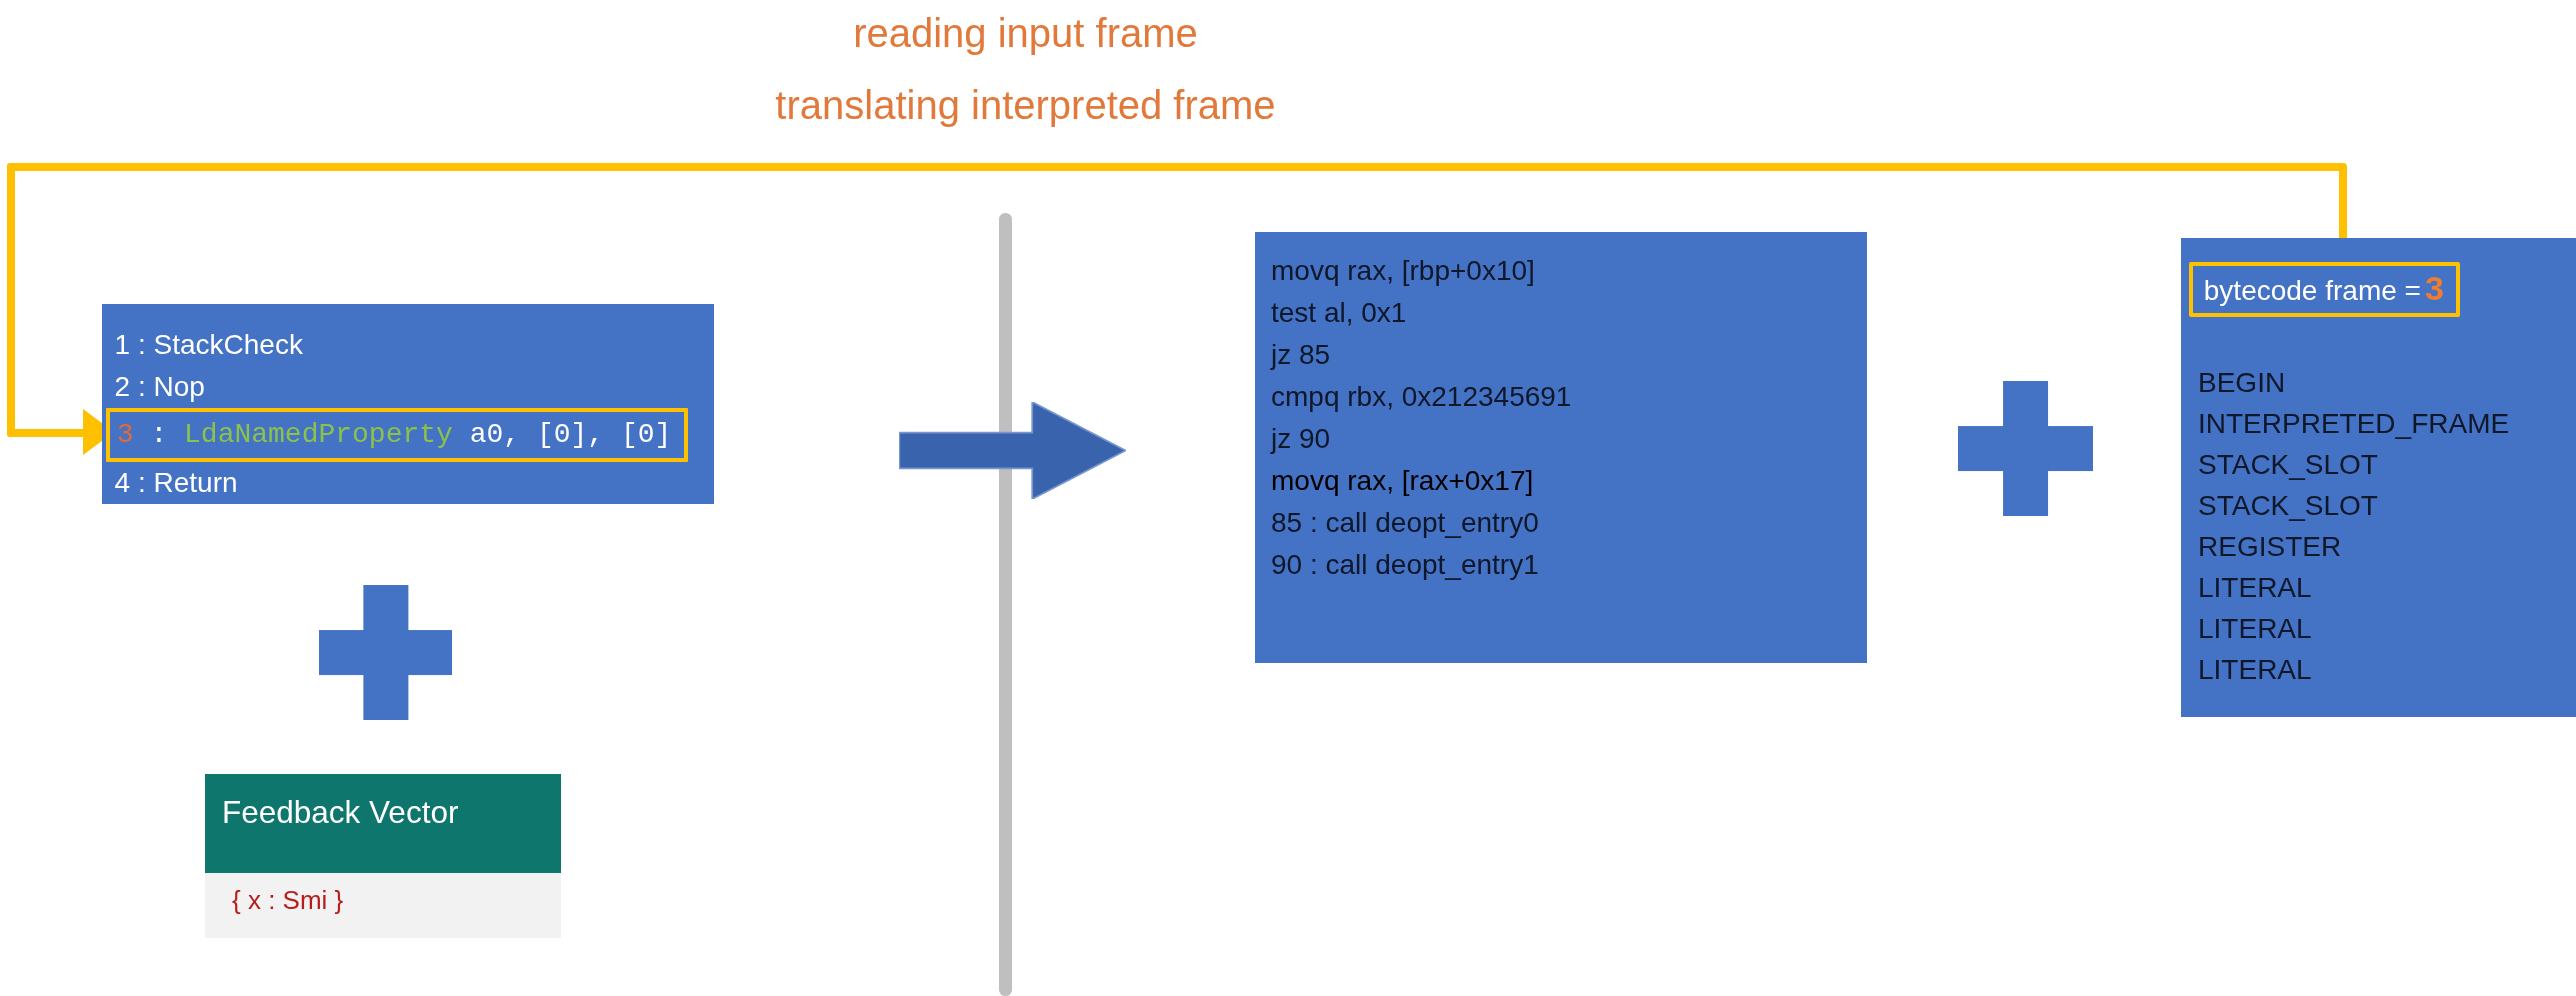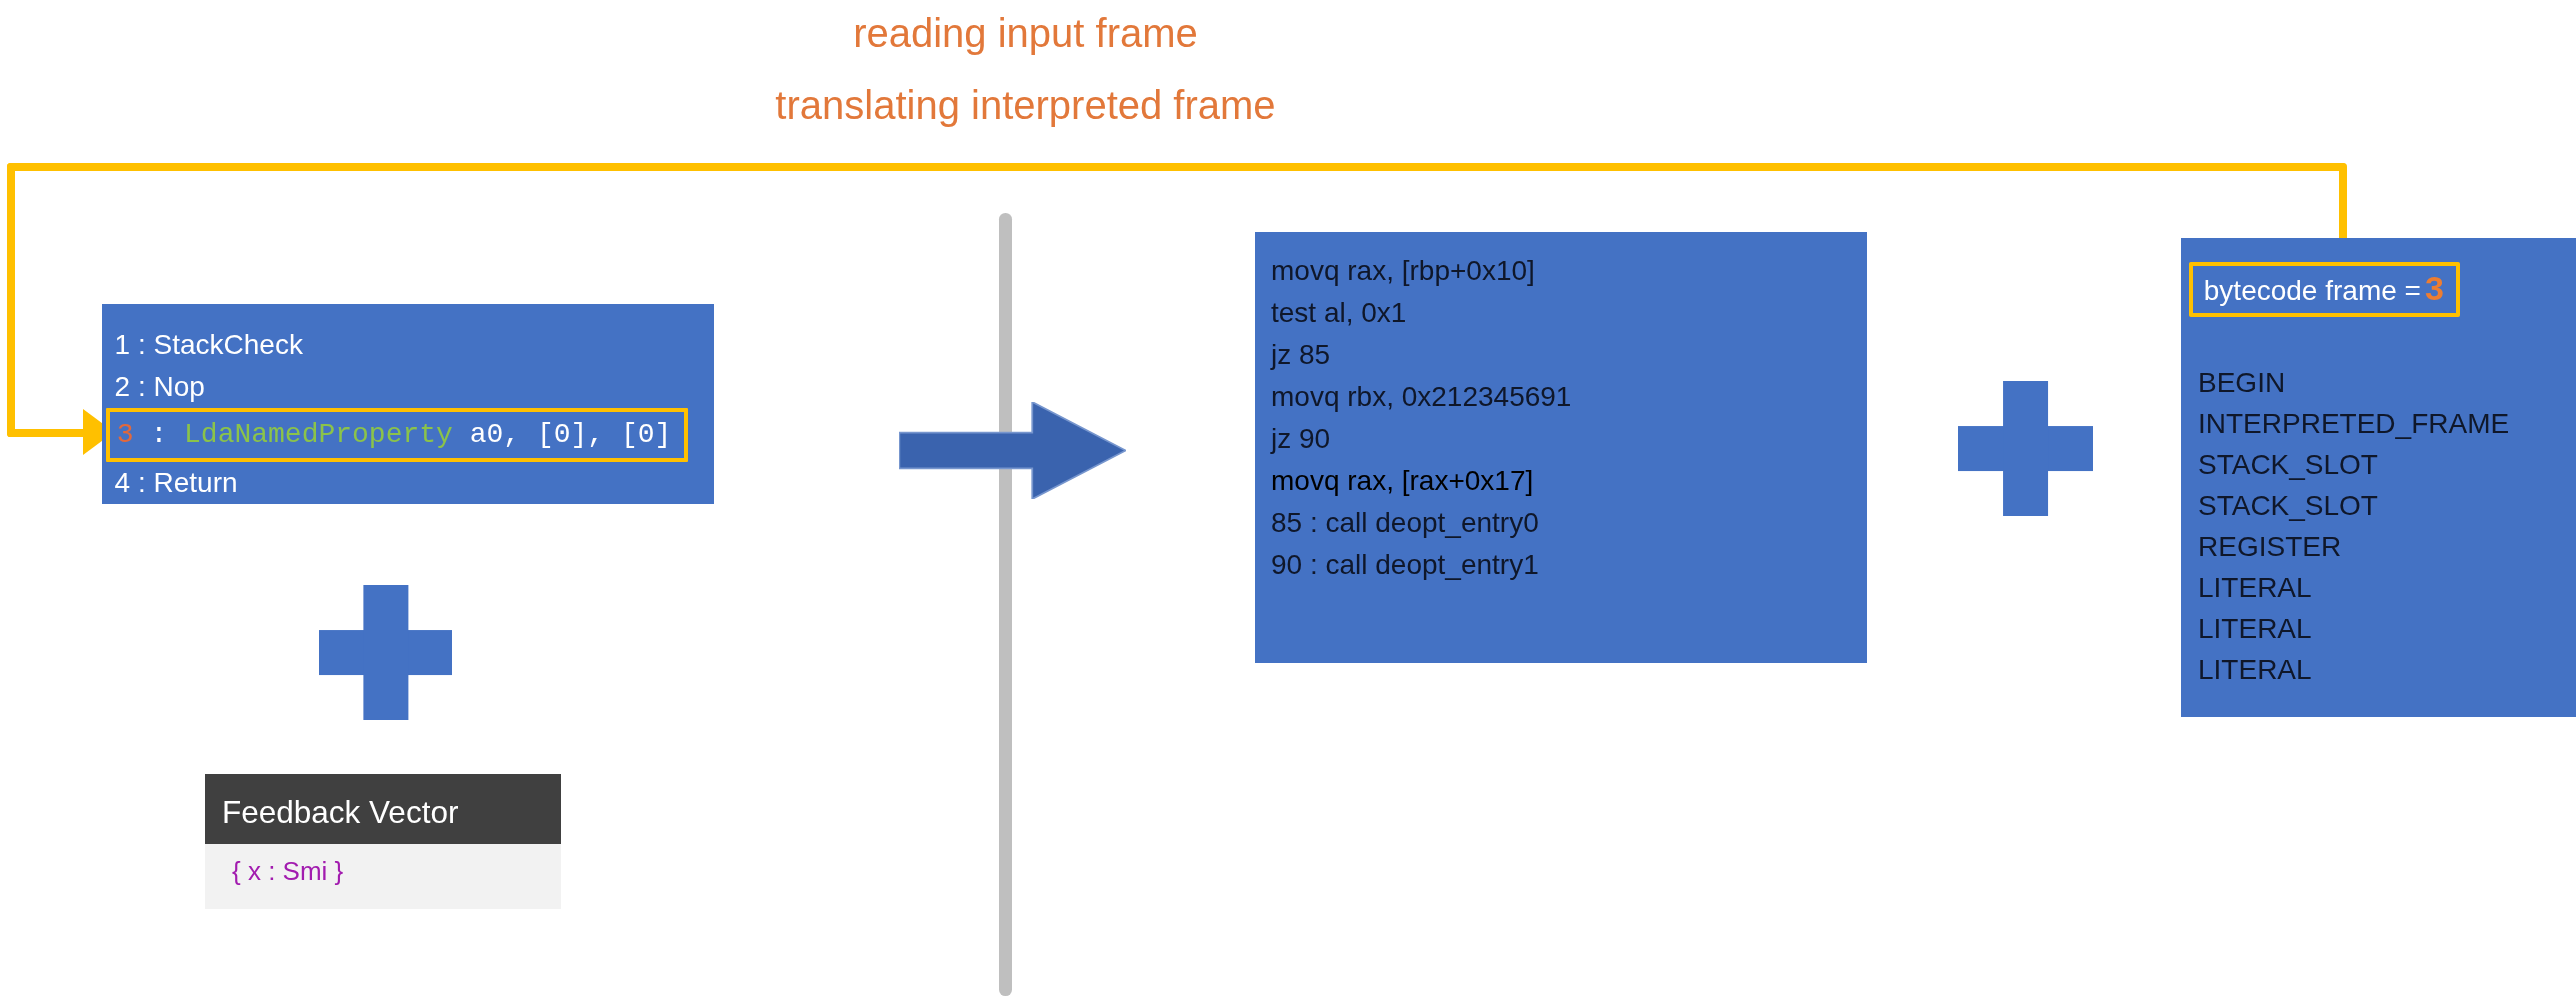--- a/index.html
+++ b/index.html
@@ -139,39 +139,39 @@
 
   
   #feedback-card {
     position: absolute;
     left: 205px;
     top: 774px;
     width: 356px;
     height: 164px;
   }
   #feedback-header {
-    background: #404040;
-    height: 70px;
+    background: #0f766e;
+    height: 99px;
     box-sizing: border-box;
     padding: 23.4px 0 0 17px;
   }
   #feedback-title {
     color: #ffffff;
     font-size: 31.5px;
     line-height: 1;
     font-family: "Liberation Sans", sans-serif;
   }
   #feedback-body {
     background: #F2F2F2;
     height: 65px;
     box-sizing: border-box;
     padding: 14.4px 0 0 27px;
   }
   #feedback-value {
-    color: #a21caf;
+    color: #b91c1c;
     font-size: 26px;
     line-height: 1;
     font-family: "Liberation Sans", sans-serif;
   }
 
   
   #divider {
     position: absolute;
     left: 999px;
     top: 213px;
@@ -302,21 +302,21 @@
   <div id="divider"></div>
 
   <svg id="flow-arrow" viewBox="0 0 252 108">
     <polygon points="0,34 148,34 148,0 252,54 148,108 148,74 0,74" fill="#3A63AE" stroke="#7796CE" stroke-width="2"></polygon>
   </svg>
 
   <div class="blue-panel" id="assembly-box">
     <div class="asm-line">movq rax, [rbp+0x10]</div>
     <div class="asm-line">test al, 0x1</div>
     <div class="asm-line">jz 85</div>
-    <div class="asm-line">movq rbx, 0x212345691</div>
+    <div class="asm-line">cmpq rbx, 0x212345691</div>
     <div class="asm-line">jz 90</div>
     <div class="asm-line hot">movq rax, [rax+0x17]</div>
     <div class="asm-line">85 : call deopt_entry0</div>
     <div class="asm-line">90 : call deopt_entry1</div>
   </div>
 
   <div class="plus" id="plus-right"></div>
 
   <div class="blue-panel" id="frame-panel">
     <div id="offset-badge">

